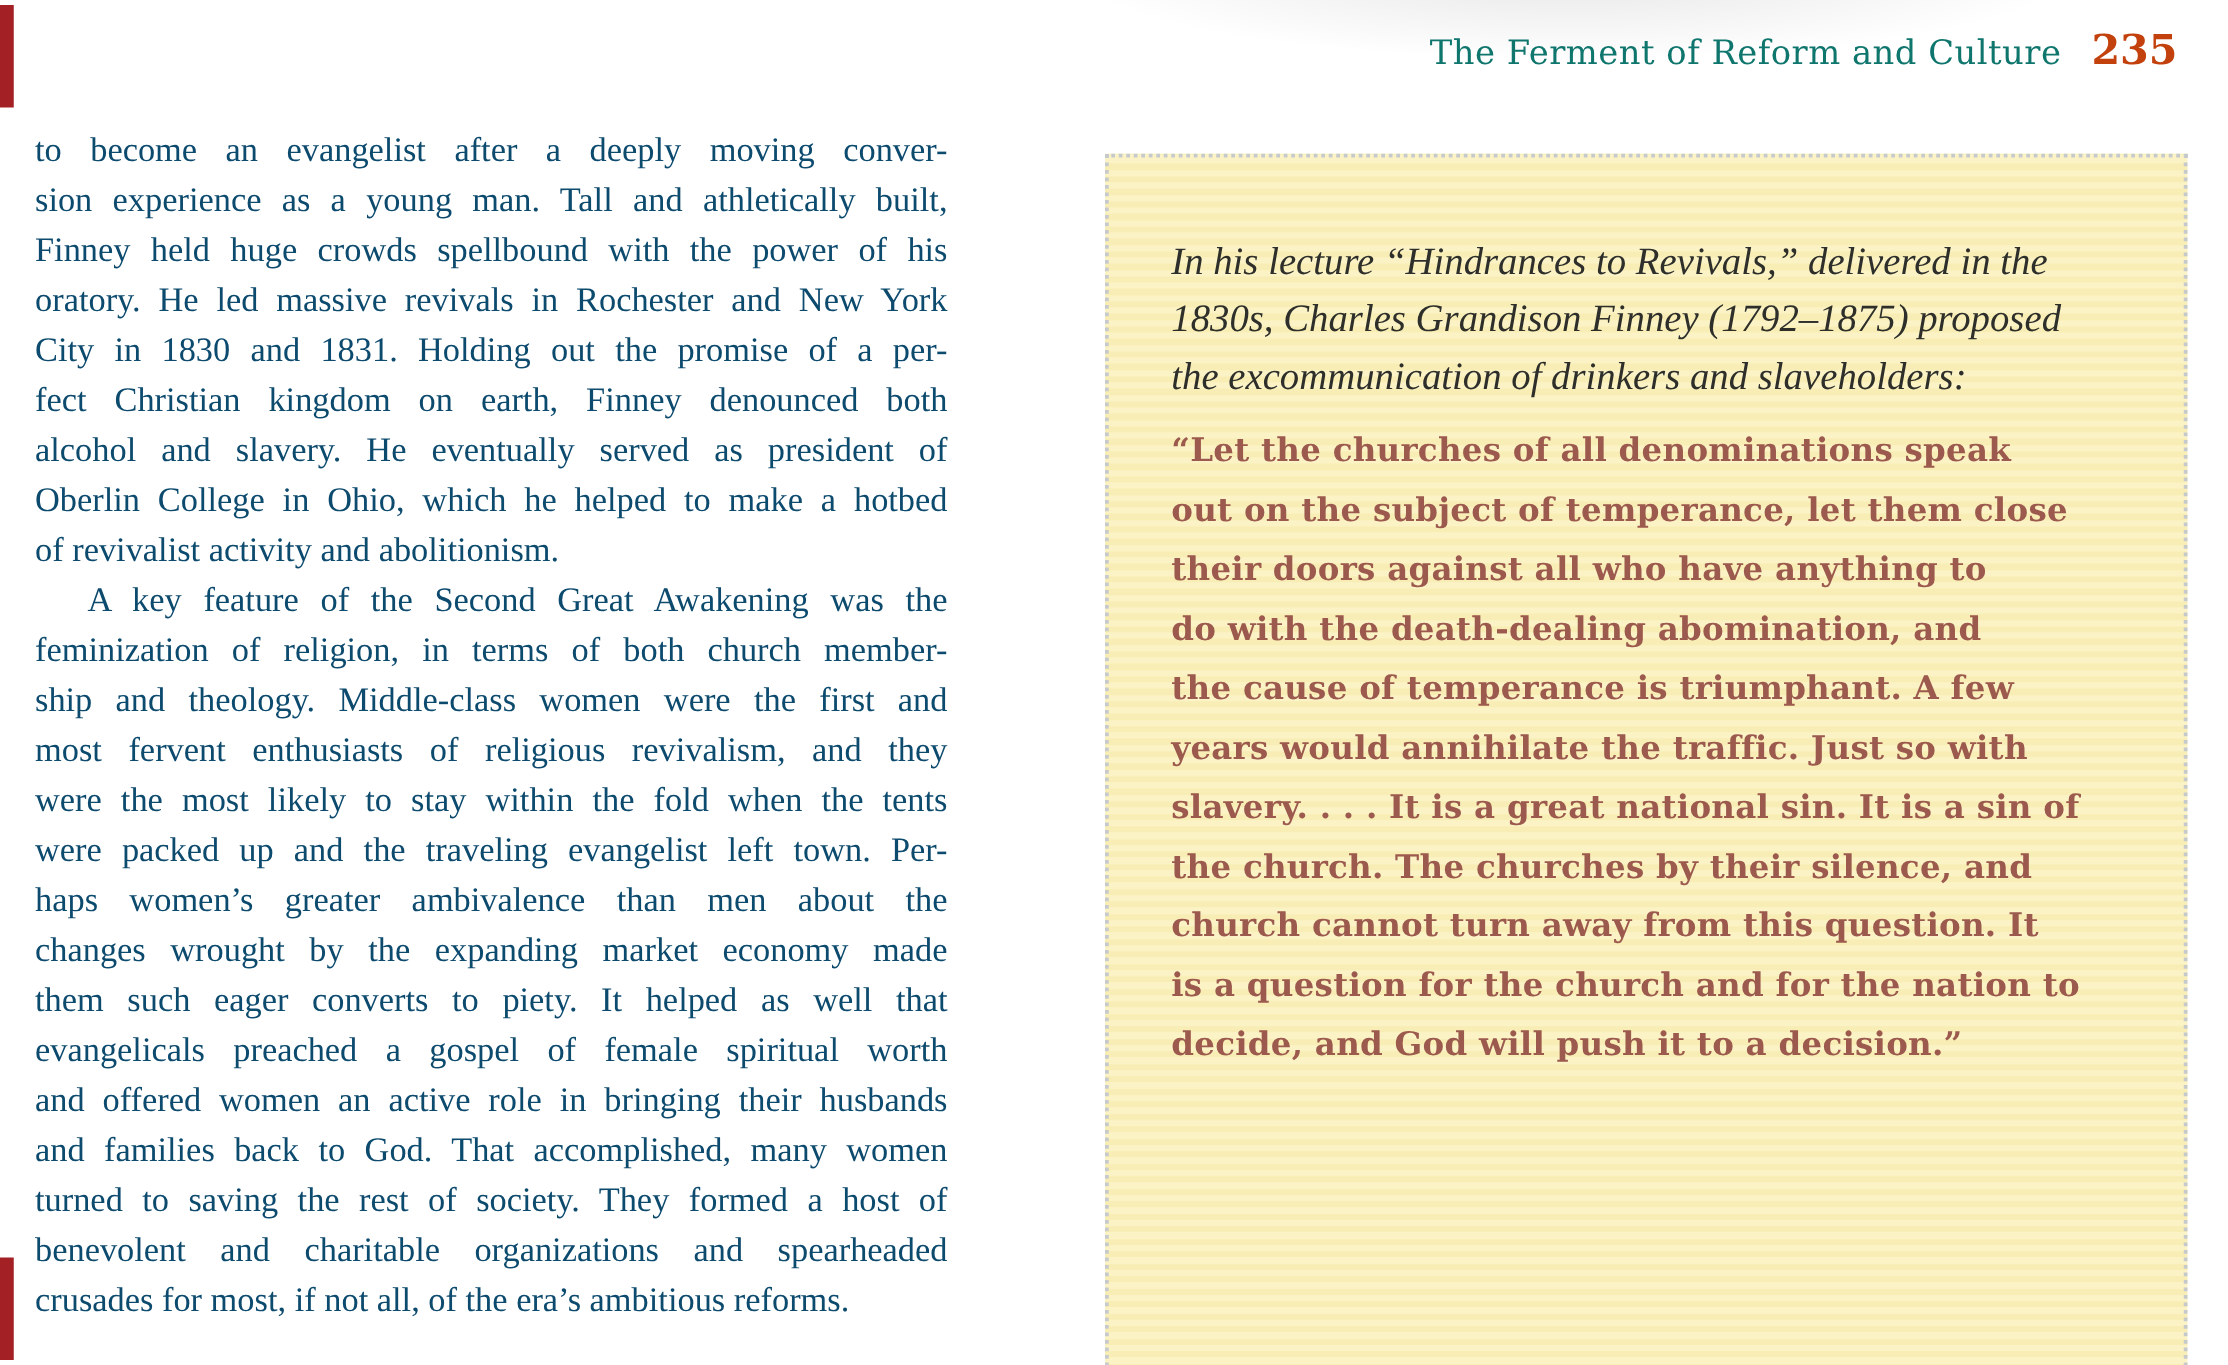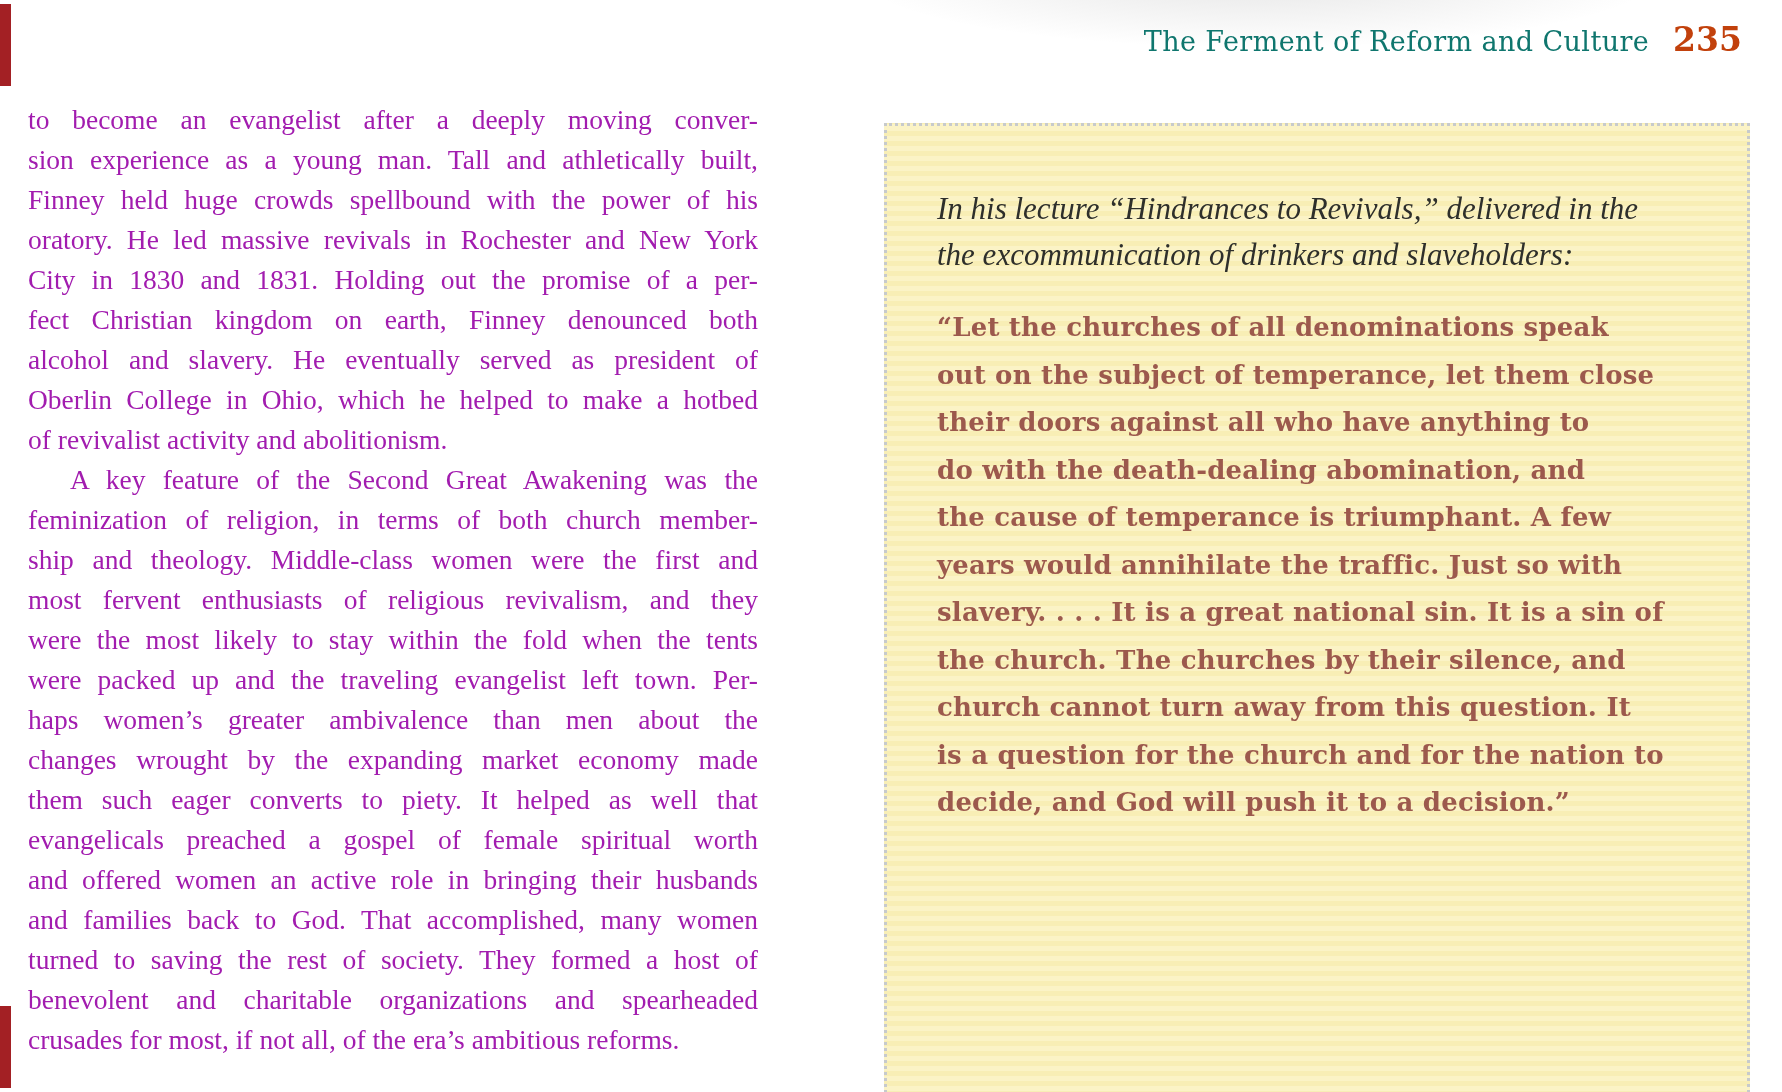--- a/index.html
+++ b/index.html
@@ -28,21 +28,21 @@
     font-size:27px;color:#0f766e;letter-spacing:0.4px;
   }
   .hnum{
     font-family:"DejaVu Serif", serif;font-weight:bold;
     font-size:33px;color:#c2410c;
   }
 
   
   .body-col{
     position:absolute;left:28px;top:100px;width:730px;
-    font-family:"Liberation Serif", serif;font-size:27.5px;color:#a21caf;
+    font-family:"Liberation Serif", serif;font-size:27.5px;color:#0c4a6e;
     line-height:40px;
   }
   .bline{
     text-align:justify;text-align-last:justify;
     white-space:normal;
   }
   .bline.last{text-align-last:left;}
   .bline.ind{text-indent:42px;}
 
   
@@ -54,21 +54,21 @@
       to bottom,
       #fbf3c6 0px, #fbf3c6 5px,
       #f8eeb5 5px, #f8eeb5 10px);
     padding:60px 44px 0 50px;
   }
   .intro{
     font-family:"Liberation Serif", serif;font-style:italic;
     font-size:31px;line-height:46px;color:#2e2f2b;
   }
   .quote{
-    margin-top:26px;
+    margin-top:14px;
     font-family:"DejaVu Serif", serif;font-weight:bold;
     font-size:26px;line-height:47.5px;color:#9c594d;
     letter-spacing:0.2px;
   }
   .iline,.qline{white-space:nowrap;}
 </style>
 </head>
 <body>
 
 <div class="scan-shade"></div>
@@ -103,20 +103,21 @@
     <div class="bline">and offered women an active role in bringing their husbands</div>
     <div class="bline">and families back to God. That accomplished, many women</div>
     <div class="bline">turned to saving the rest of society. They formed a host of</div>
     <div class="bline">benevolent and charitable organizations and spearheaded</div>
     <div class="bline last">crusades for most, if not all, of the era’s ambitious reforms.</div>
   </div>
 
 <div class="qbox">
   <div class="intro">
       <div class="iline">In his lecture “Hindrances to Revivals,” delivered in the</div>
+      <div class="iline">1830s, Charles Grandison Finney (1792–1875) proposed</div>
       <div class="iline">the excommunication of drinkers and slaveholders:</div>
     </div>
   <div class="quote">
       <div class="qline">“Let the churches of all denominations speak</div>
       <div class="qline">out on the subject of temperance, let them close</div>
       <div class="qline">their doors against all who have anything to</div>
       <div class="qline">do with the death-dealing abomination, and</div>
       <div class="qline">the cause of temperance is triumphant. A few</div>
       <div class="qline">years would annihilate the traffic. Just so with</div>
       <div class="qline">slavery. . . . It is a great national sin. It is a sin of</div>

